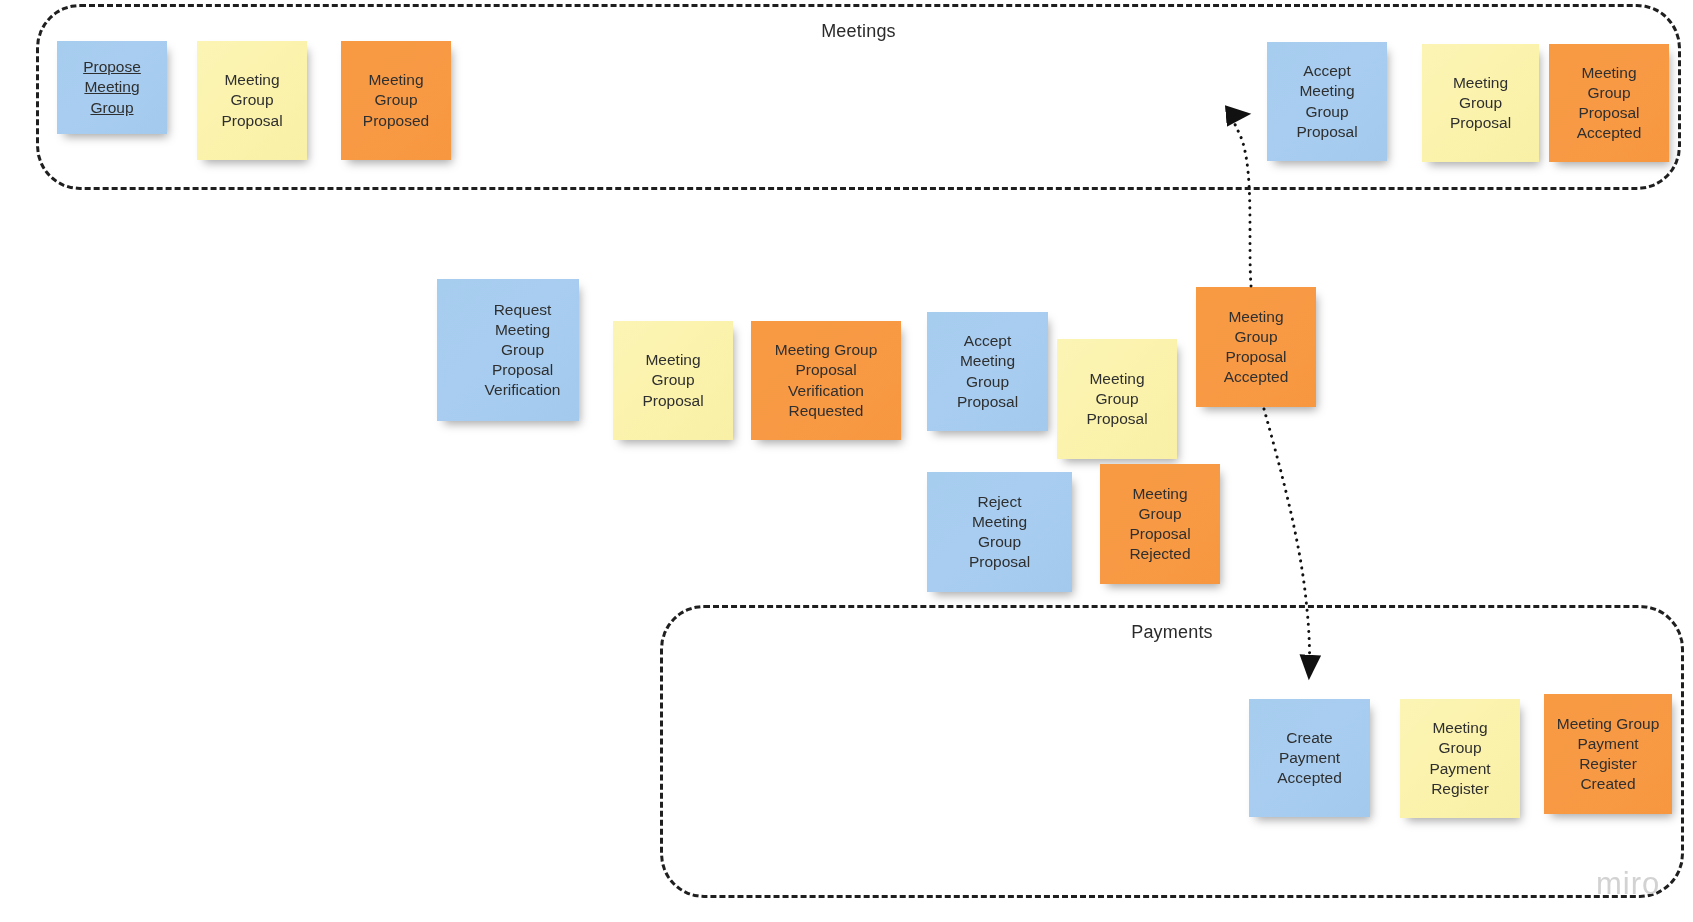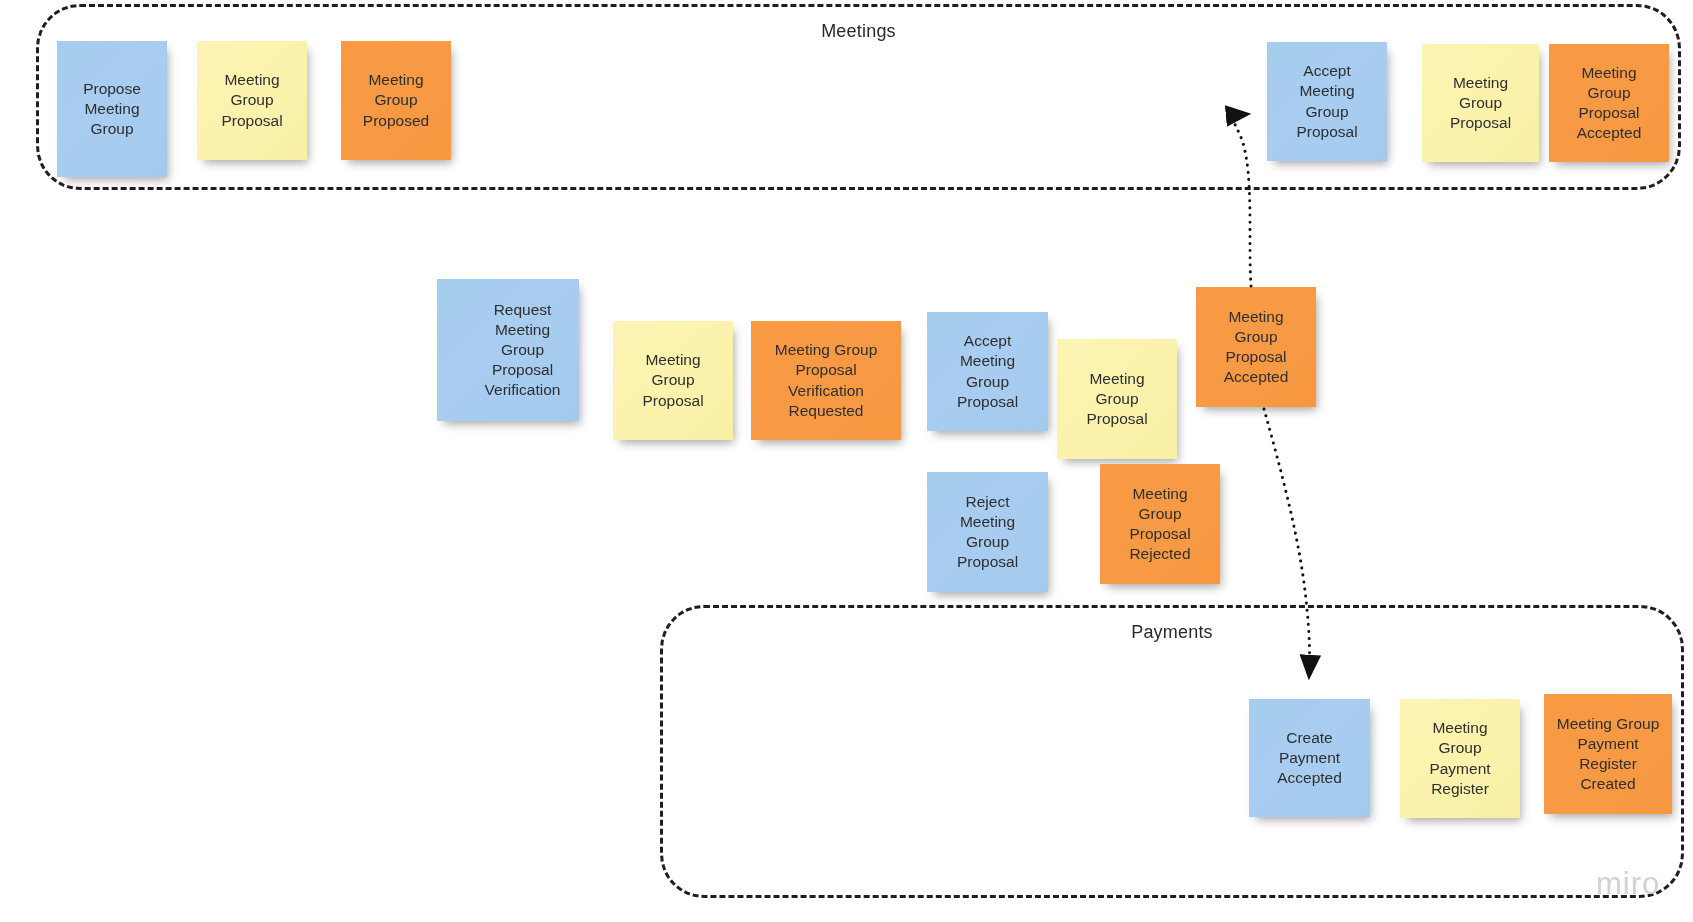--- a/index.html
+++ b/index.html
@@ -87,21 +87,21 @@
 
   <div class="group" style="left:36px; top:4px; width:1645px; height:186px;">
     <div class="group-title">Meetings</div>
   </div>
 
 
   <div class="group" style="left:660px; top:605px; width:1024px; height:293px;">
     <div class="group-title">Payments</div>
   </div>
 
-  <div class="note blue" style="left:57px; top:41px; width:110px; height:136px;">Propose
+  <div class="note blue" style="left:57px; top:41px; width:110px; height:93px;text-decoration:underline;">Propose
 Meeting
 Group</div>
 
   <div class="note yellow" style="left:197px; top:41px; width:110px; height:119px;">Meeting
 Group
 Proposal</div>
 
   <div class="note orange" style="left:341px; top:41px; width:110px; height:119px;">Meeting
 Group
 Proposed</div>
@@ -140,21 +140,21 @@
 
   <div class="note yellow" style="left:1057px; top:339px; width:120px; height:120px;">Meeting
 Group
 Proposal</div>
 
   <div class="note orange" style="left:1196px; top:287px; width:120px; height:120px;">Meeting
 Group
 Proposal
 Accepted</div>
 
-  <div class="note blue" style="left:927px; top:472px; width:121px; height:120px;">Reject
+  <div class="note blue" style="left:927px; top:472px; width:145px; height:120px;">Reject
 Meeting
 Group
 Proposal</div>
 
   <div class="note orange" style="left:1100px; top:464px; width:120px; height:120px;">Meeting
 Group
 Proposal
 Rejected</div>
 
   <div class="note blue" style="left:1249px; top:699px; width:121px; height:118px;">Create

